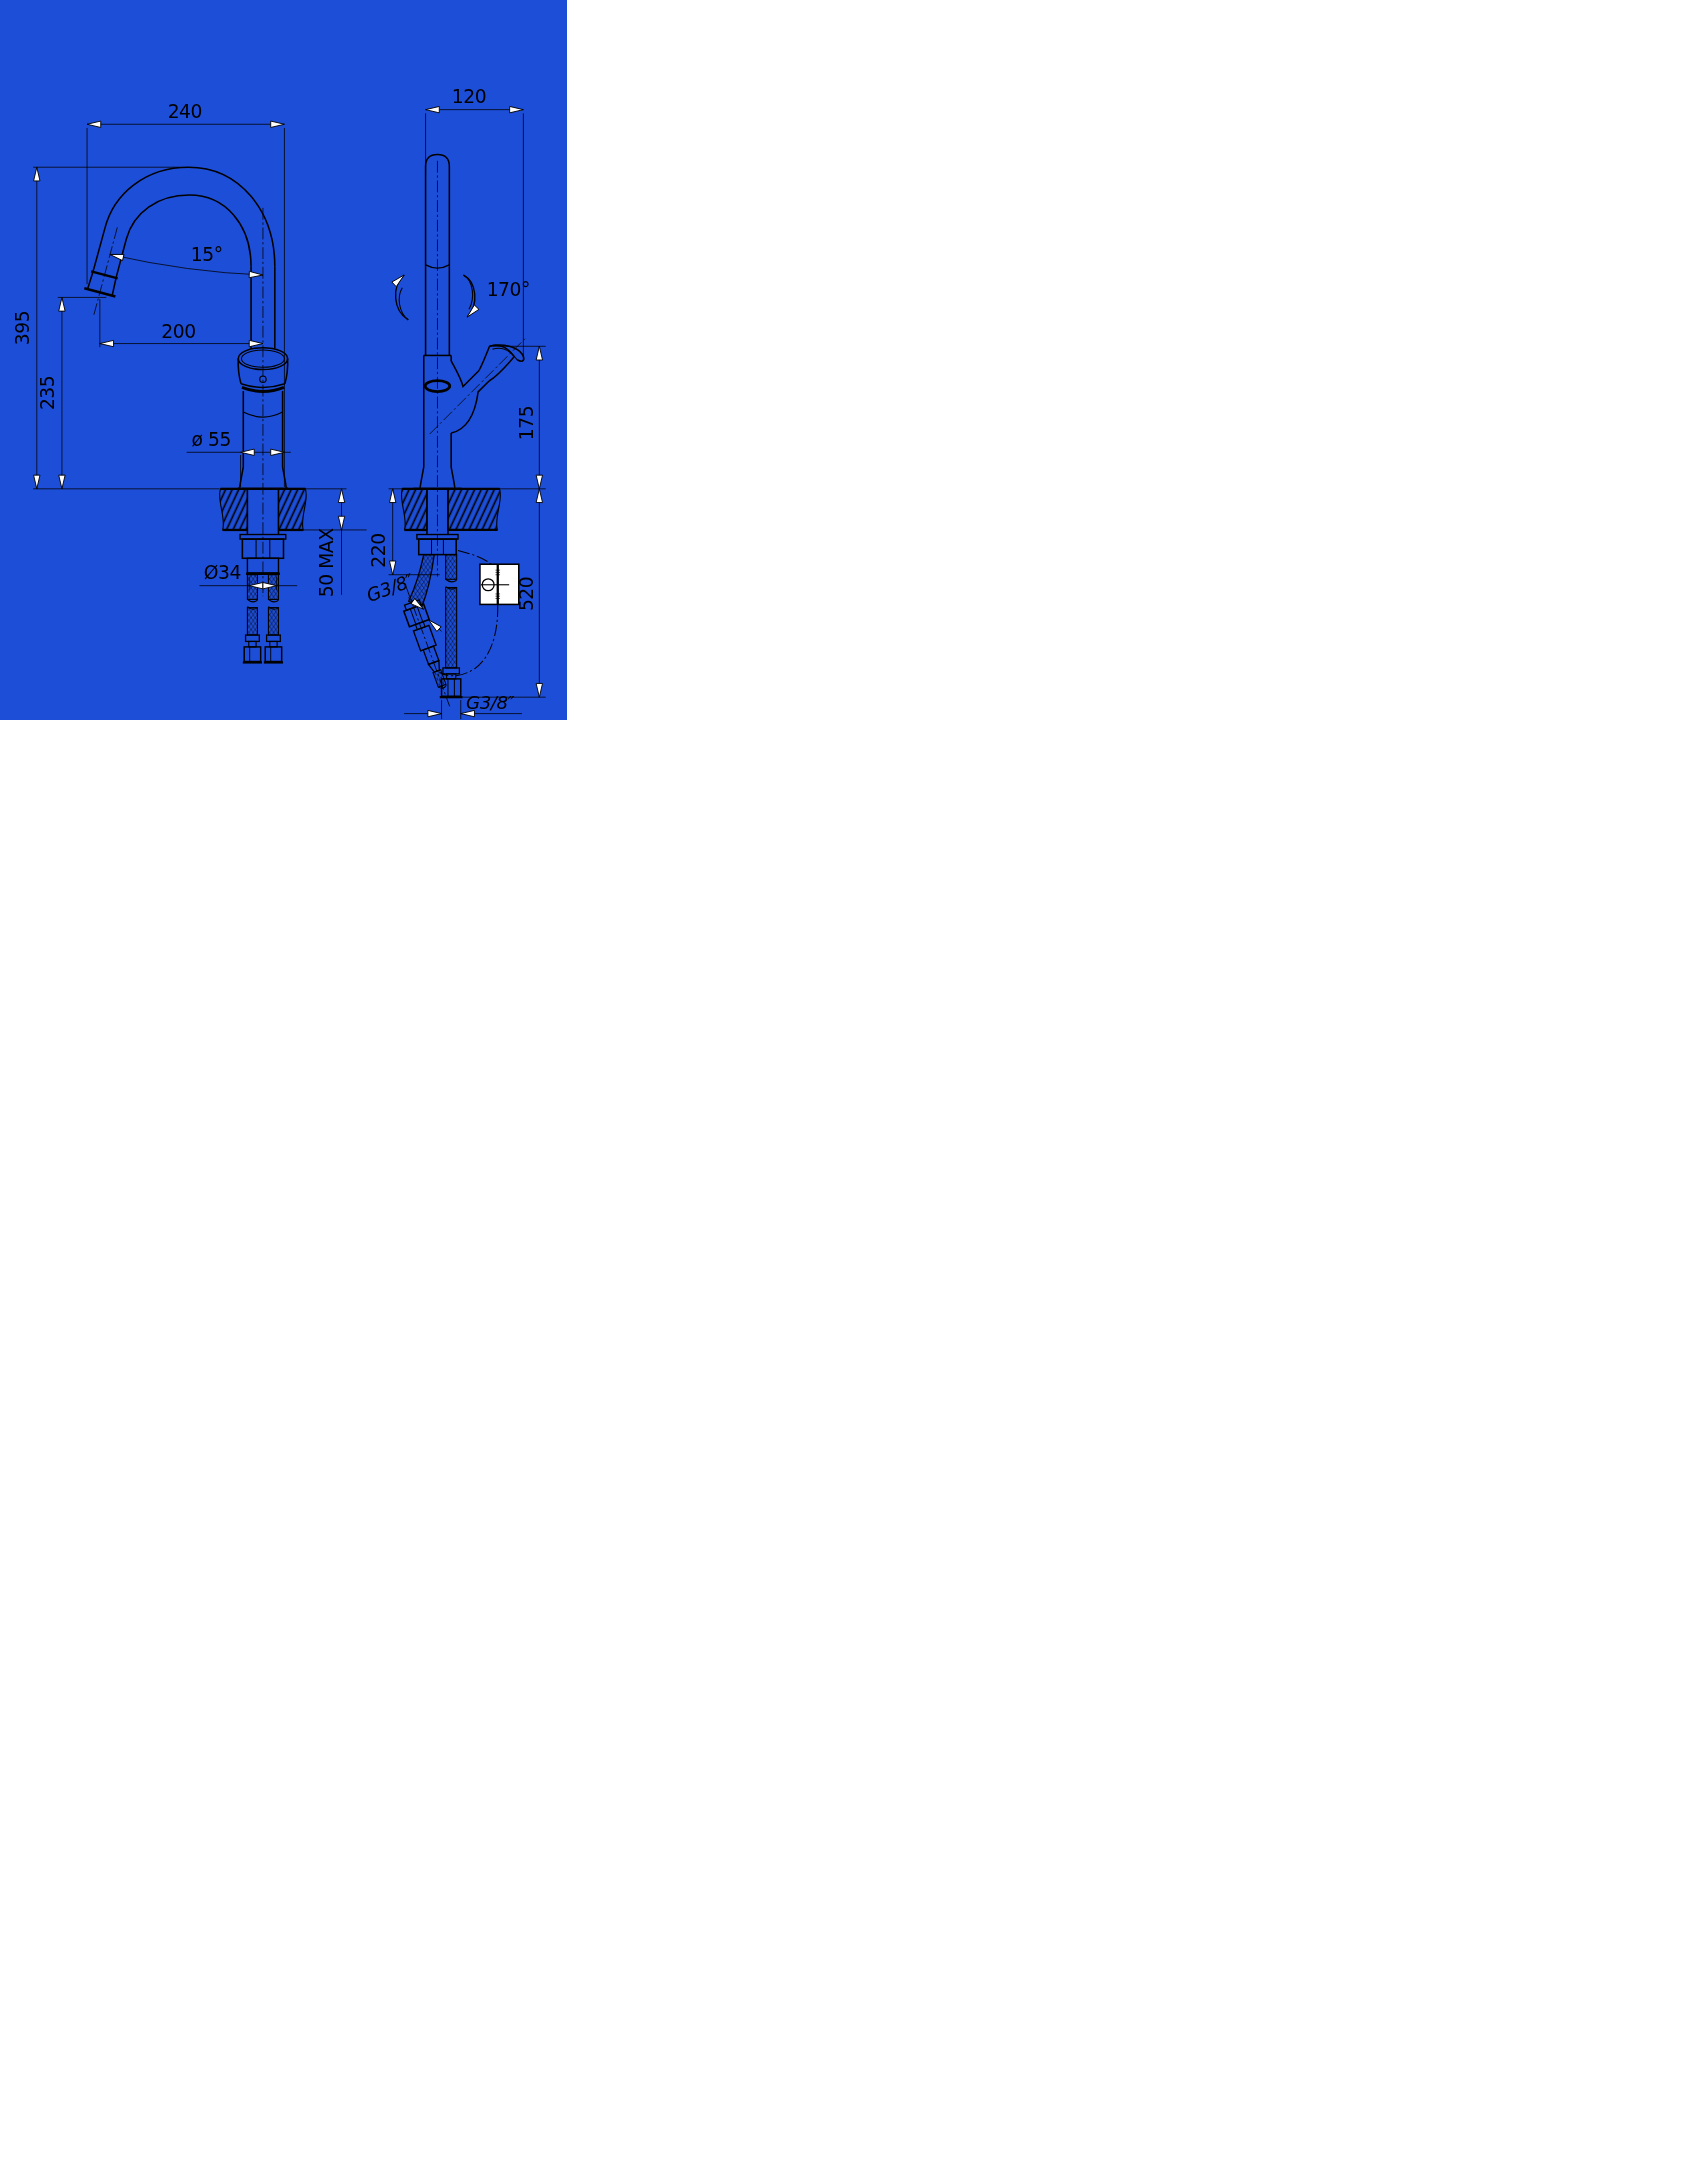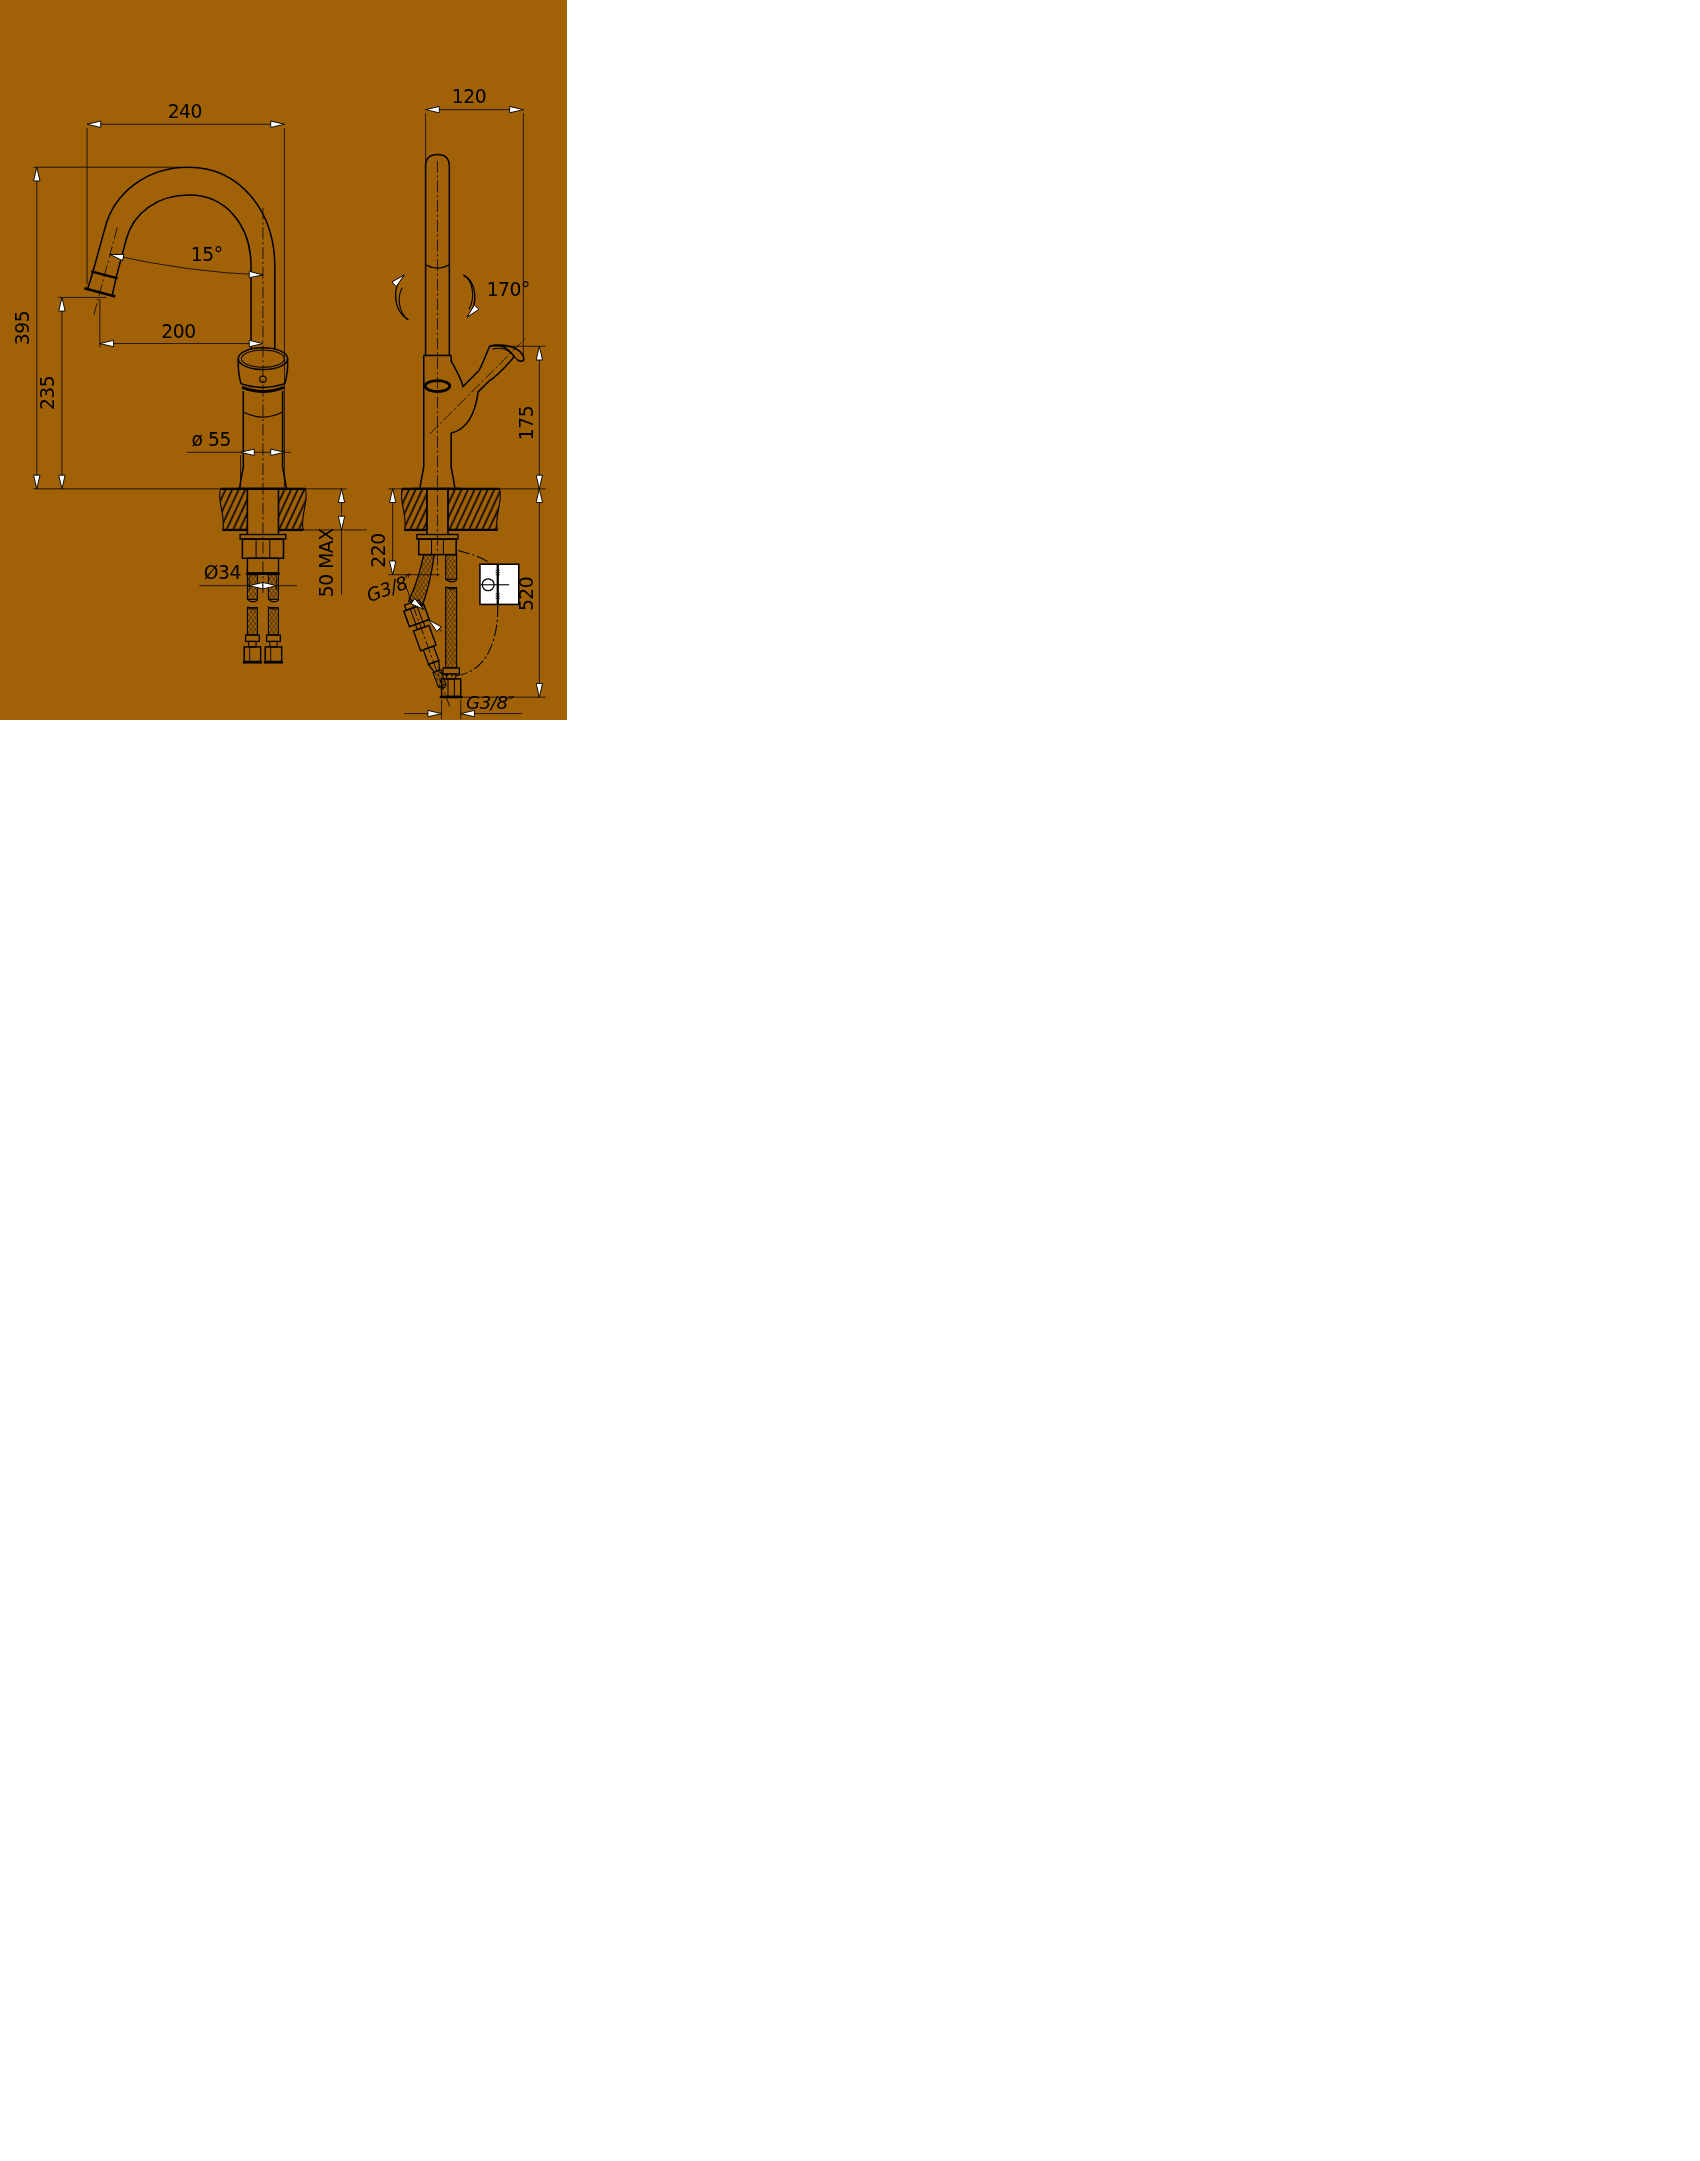--- a/index.html
+++ b/index.html
@@ -1,16 +1,16 @@
 <!DOCTYPE html>
 <html style="font-size:7.3px"><head>
 <meta charset="utf-8">
 <style>
   html,body{margin:0;padding:0;background:#ffffff;}
-  .sheet{position:relative;width:567px;height:720px;background:#a16207;overflow:hidden;
+  .sheet{position:relative;width:567px;height:720px;background:#1d4ed8;overflow:hidden;
          font-family:"DejaVu Sans",sans-serif;}
   svg{display:block}
   text{fill:#000;}
   .dim{font-size:41px;letter-spacing:-1px;}
   .dim-it{font-size:40px;letter-spacing:-1px;font-style:italic;}
 </style>
 </head>
 <body>
 
 <div class="sheet">

